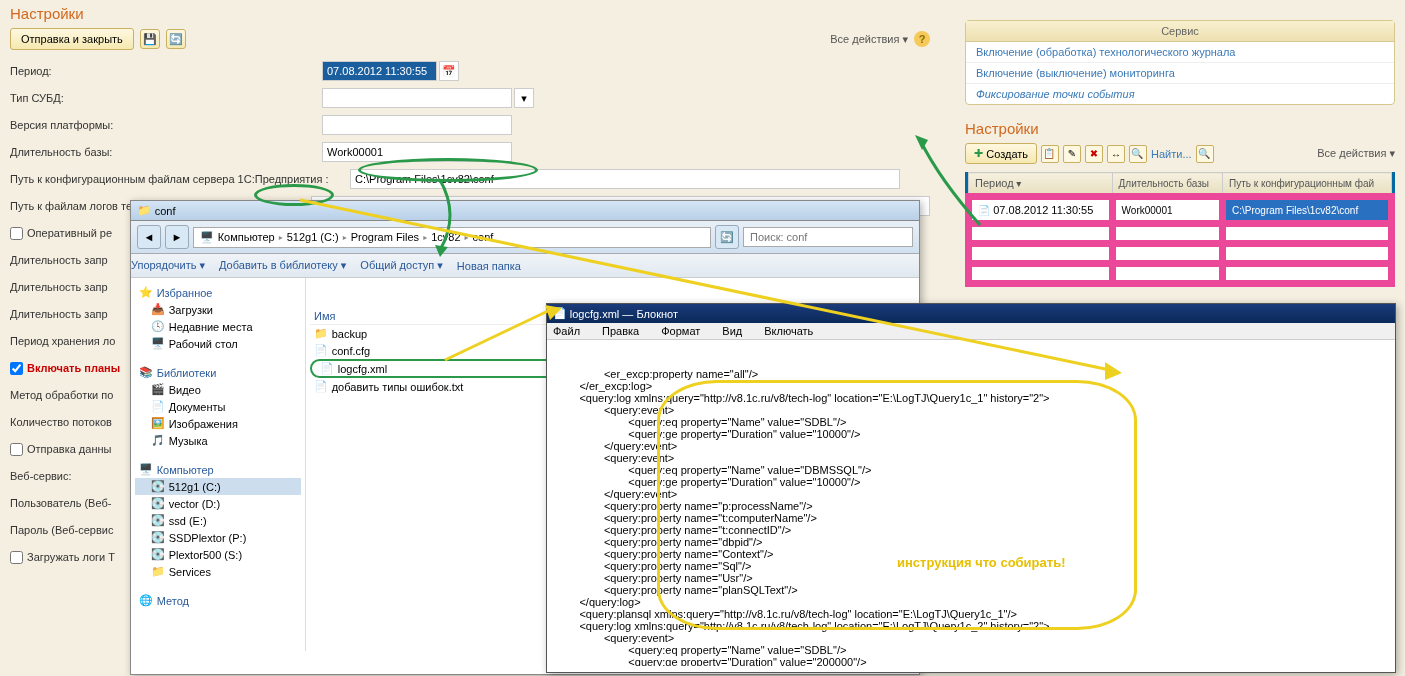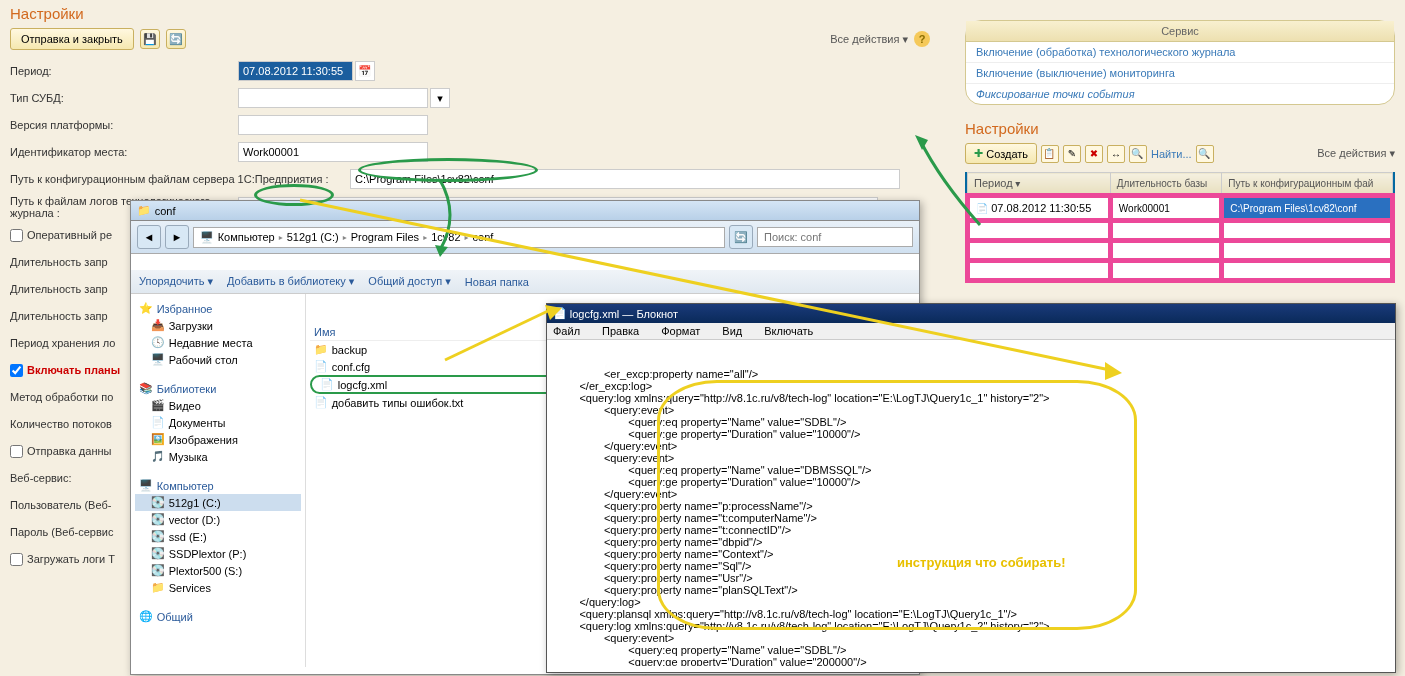--- a/index.html
+++ b/index.html
@@ -9,59 +9,59 @@
 .settings-panel { position: absolute; left: 10px; top: 5px; width: 920px; }
 .settings-title { color: #d2691e; font-size: 15px; font-weight: normal; margin-bottom: 6px; }
 .toolbar { display: flex; align-items: center; gap: 6px; margin-bottom: 10px; }
 .btn-primary { background: linear-gradient(#fff8e0, #f5e8b0); border: 1px solid #c9b060; border-radius: 3px; padding: 4px 10px; cursor: pointer; }
 .btn-icon { width: 20px; height: 20px; border: 1px solid #c9b060; border-radius: 3px; background: linear-gradient(#fff8e0, #f5e8b0); display: inline-flex; align-items: center; justify-content: center; cursor: pointer; }
 .toolbar-right { margin-left: auto; display: flex; align-items: center; gap: 6px; }
 .link-menu { color: #555; cursor: pointer; }
 .help-icon { width: 16px; height: 16px; border-radius: 50%; background: #f5c95a; color: #8a6d00; display: inline-flex; align-items: center; justify-content: center; font-weight: bold; }
 
 .form-row { display: flex; align-items: center; margin-bottom: 5px; min-height: 22px; }
-.form-label { width: 228px; color: #333; }
+.form-label { width: 312px; color: #333; }
 .form-input { border: 1px solid #ccc; padding: 2px 4px; background: #fff; height: 20px; }
 .form-input.period { width: 115px; background: #1b5e9e; color: #fff; }
 .form-input.small { width: 190px; }
 .form-input.wide { width: 550px; }
 .calendar-btn { width: 20px; height: 20px; border: 1px solid #ccc; background: #fff; margin-left: 2px; cursor: pointer; }
 .checkbox { margin-right: 4px; }
 .highlight-row .form-label { color: #c00; font-weight: bold; }
 
 
 .right-panel { position: absolute; right: 10px; top: 20px; width: 430px; }
-.service-box { background: #fff; border: 1px solid #d4c890; border-radius: 16px; margin-bottom: 10px; }
+.service-box { background: #fff; border: 1px solid #d4c890; border-radius: 4px; margin-bottom: 10px; }
 .service-header { background: linear-gradient(#f8f0d0, #ede0b0); padding: 4px 10px; text-align: center; color: #666; border-bottom: 1px solid #d4c890; }
 .service-item { padding: 4px 10px; color: #3a7ab8; cursor: pointer; border-bottom: 1px solid #eee; }
 .service-item:last-child { border-bottom: none; font-style: italic; }
 
 .right-settings-title { color: #d2691e; font-size: 15px; margin-bottom: 6px; margin-top: 15px; }
 .right-toolbar { display: flex; align-items: center; gap: 4px; margin-bottom: 8px; }
 .btn-create { background: linear-gradient(#fff8e0, #f5e8b0); border: 1px solid #c9b060; border-radius: 3px; padding: 3px 8px; cursor: pointer; display: inline-flex; align-items: center; gap: 3px; }
 .small-icon { width: 18px; height: 18px; border: 1px solid #c9b060; border-radius: 2px; background: #fff8e0; cursor: pointer; display: inline-flex; align-items: center; justify-content: center; font-size: 10px; }
 
 .data-table { width: 100%; border-collapse: collapse; background: #0369a1; border: 1px solid #ccc; }
 .data-table th { background: linear-gradient(#f5f0e0, #e8e0c0); padding: 4px 6px; border: 1px solid #ccc; text-align: left; font-weight: normal; color: #555; font-size: 10px; }
-.data-table td { padding: 4px 6px; border: 5px solid #ec4899; background: #fff; font-size: 10px; }
+.data-table td { padding: 4px 6px; border: 7px solid #ec4899; background: #fff; font-size: 10px; }
 .data-table td.selected { background: #2a70c0; color: #fff; }
 .data-table tbody tr { height: 20px; }
 
 
 .explorer { position: absolute; left: 130px; top: 200px; width: 790px; height: 475px; background: #fff; border: 1px solid #888; box-shadow: 2px 2px 8px rgba(0,0,0,0.3); }
 .explorer-titlebar { background: linear-gradient(#d5e5f5, #b8d0e8); padding: 3px 6px; display: flex; align-items: center; border-bottom: 1px solid #888; }
 .explorer-titlebar .folder-icon { margin-right: 4px; }
 .explorer-addressbar { background: linear-gradient(#e8f0f8, #d0e0f0); padding: 4px 6px; display: flex; align-items: center; gap: 4px; border-bottom: 1px solid #aaa; }
 .nav-btn { width: 24px; height: 24px; border: 1px solid #9ab; border-radius: 3px; background: #d8e8f5; cursor: pointer; display: inline-flex; align-items: center; justify-content: center; }
 .address-path { flex: 1; background: #fff; border: 1px solid #aaa; padding: 3px 6px; display: flex; align-items: center; gap: 4px; }
 .path-seg { cursor: pointer; }
 .path-sep { color: #888; font-size: 8px; }
-.search-box { width: 156px; background: #fff; border: 1px solid #aaa; padding: 3px 6px; color: #888; }
-
-.explorer-toolbar { background: linear-gradient(#f0f4f8, #e0e8f0); padding: 5px 8px; display: flex; align-items: center; gap: 14px; border-bottom: 1px solid #ccc; margin-top: 16px; }
+.search-box { width: 170px; background: #fff; border: 1px solid #aaa; padding: 3px 6px; color: #888; }
+
+.explorer-toolbar { background: linear-gradient(#f0f4f8, #e0e8f0); padding: 5px 0; display: flex; align-items: center; gap: 14px; border-bottom: 1px solid #ccc; }
 .explorer-toolbar span { color: #2a5a9a; cursor: pointer; }
 
 .explorer-body { display: flex; height: calc(100% - 100px); }
 .explorer-sidebar { width: 175px; background: #fff; border-right: 1px solid #ddd; padding: 6px 4px; overflow-y: auto; }
 .sb-group { margin-bottom: 12px; }
 .sb-group-title { display: flex; align-items: center; gap: 4px; color: #2a5a9a; padding: 2px 4px; cursor: pointer; }
 .sb-item { display: flex; align-items: center; gap: 4px; padding: 2px 4px 2px 16px; cursor: pointer; }
 .sb-item.selected { background: #cde; }
 
 .explorer-content { flex: 1; background: #fff; padding: 4px; }
@@ -106,21 +106,21 @@
   <div class="form-row">
       <div class="form-label">Тип СУБД:</div>
       <input class="form-input small" style="">
       <button class="calendar-btn">▾</button>
     </div>
   <div class="form-row">
       <div class="form-label">Версия платформы:</div>
       <input class="form-input small" style="">
     </div>
   <div class="form-row">
-      <div class="form-label">Идентификатор места:</div>
+      <div class="form-label">Длительность базы:</div>
       <input class="form-input small" value="Work00001" style="">
     </div>
   <div class="form-row">
       <div class="form-label" style="width:340px">Путь к конфигурационным файлам сервера 1С:Предприятия :</div>
       <input class="form-input wide" value="C:\Program Files\1cv82\conf" style="">
     </div>
   <div class="form-row">
       <div class="form-label">Путь к файлам логов технологического журнала :</div>
       <input class="form-input" style="width: 640px;" value="E:\LogTJ">
     </div>
@@ -272,21 +272,21 @@
       <div class="sb-group">
         <div class="sb-group-title">🖥️ <span>Компьютер</span></div>
         <div class="sb-item selected">💽 <span>512g1 (C:)</span></div>
         <div class="sb-item">💽 <span>vector (D:)</span></div>
         <div class="sb-item">💽 <span>ssd (E:)</span></div>
         <div class="sb-item">💽 <span>SSDPlextor (P:)</span></div>
         <div class="sb-item">💽 <span>Plextor500 (S:)</span></div>
         <div class="sb-item">📁 <span>Services</span></div>
       </div>
       <div class="sb-group">
-        <div class="sb-group-title">🌐 <span>Общий</span></div>
+        <div class="sb-group-title">🌐 <span>Метод</span></div>
       </div>
     </div>
     <div class="explorer-content">
       <div class="col-header">Имя</div>
       <div class="file-item">📁 <span>backup</span></div>
       <div class="file-item">📄 <span>conf.cfg</span></div>
       <div class="file-item boxed">📄 <span>logcfg.xml</span></div>
       <div class="file-item">📄 <span>добавить типы ошибок.txt</span></div>
     </div>
   </div>

